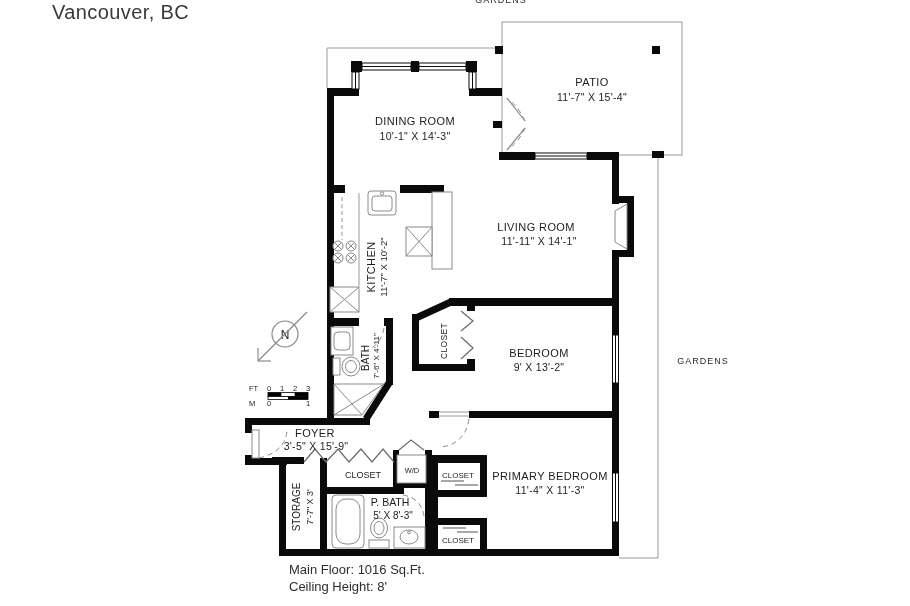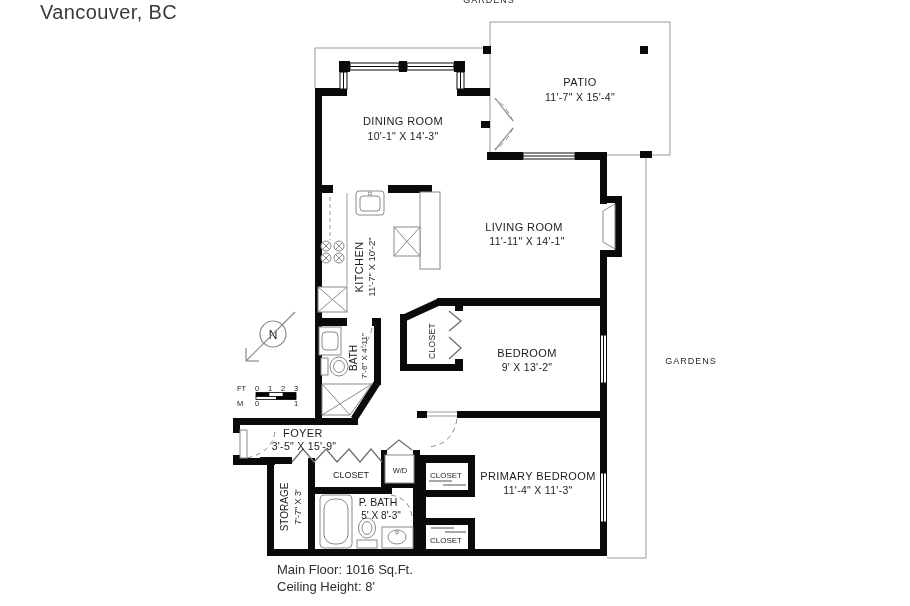--- a/index.html
+++ b/index.html
@@ -1,17 +1,17 @@
 <!DOCTYPE html>
 <html><head>
 <meta charset="utf-8">
 <style>
   html,body{margin:0;padding:0;background:#ffffff;}
   .stage{position:relative;width:720px;height:606px;background:#fff;overflow:hidden;
-         font-family:"Liberation Sans", sans-serif;}
+         font-family:"Liberation Sans", sans-serif;margin-left:12px;}
   svg text{font-family:"Liberation Sans", sans-serif;fill:#1c1c1c;}
   .room-name{font-size:11px;letter-spacing:.4px;}
   .room-dim{font-size:10.5px;letter-spacing:.3px;}
   .small-lab{font-size:8.5px;letter-spacing:.3px;}
   .tiny-lab{font-size:7.5px;}
   .garden-lab{font-size:9px;letter-spacing:1px;fill:#2a2a2a;}
   .title-lab{font-size:20px;fill:#3a3a3a;letter-spacing:.4px;}
   .footer-lab{font-size:13px;fill:#2e2e2e;}
   .scale-lab{font-size:7.5px;fill:#222;}
   .wall{fill:#0a0a0a;}

